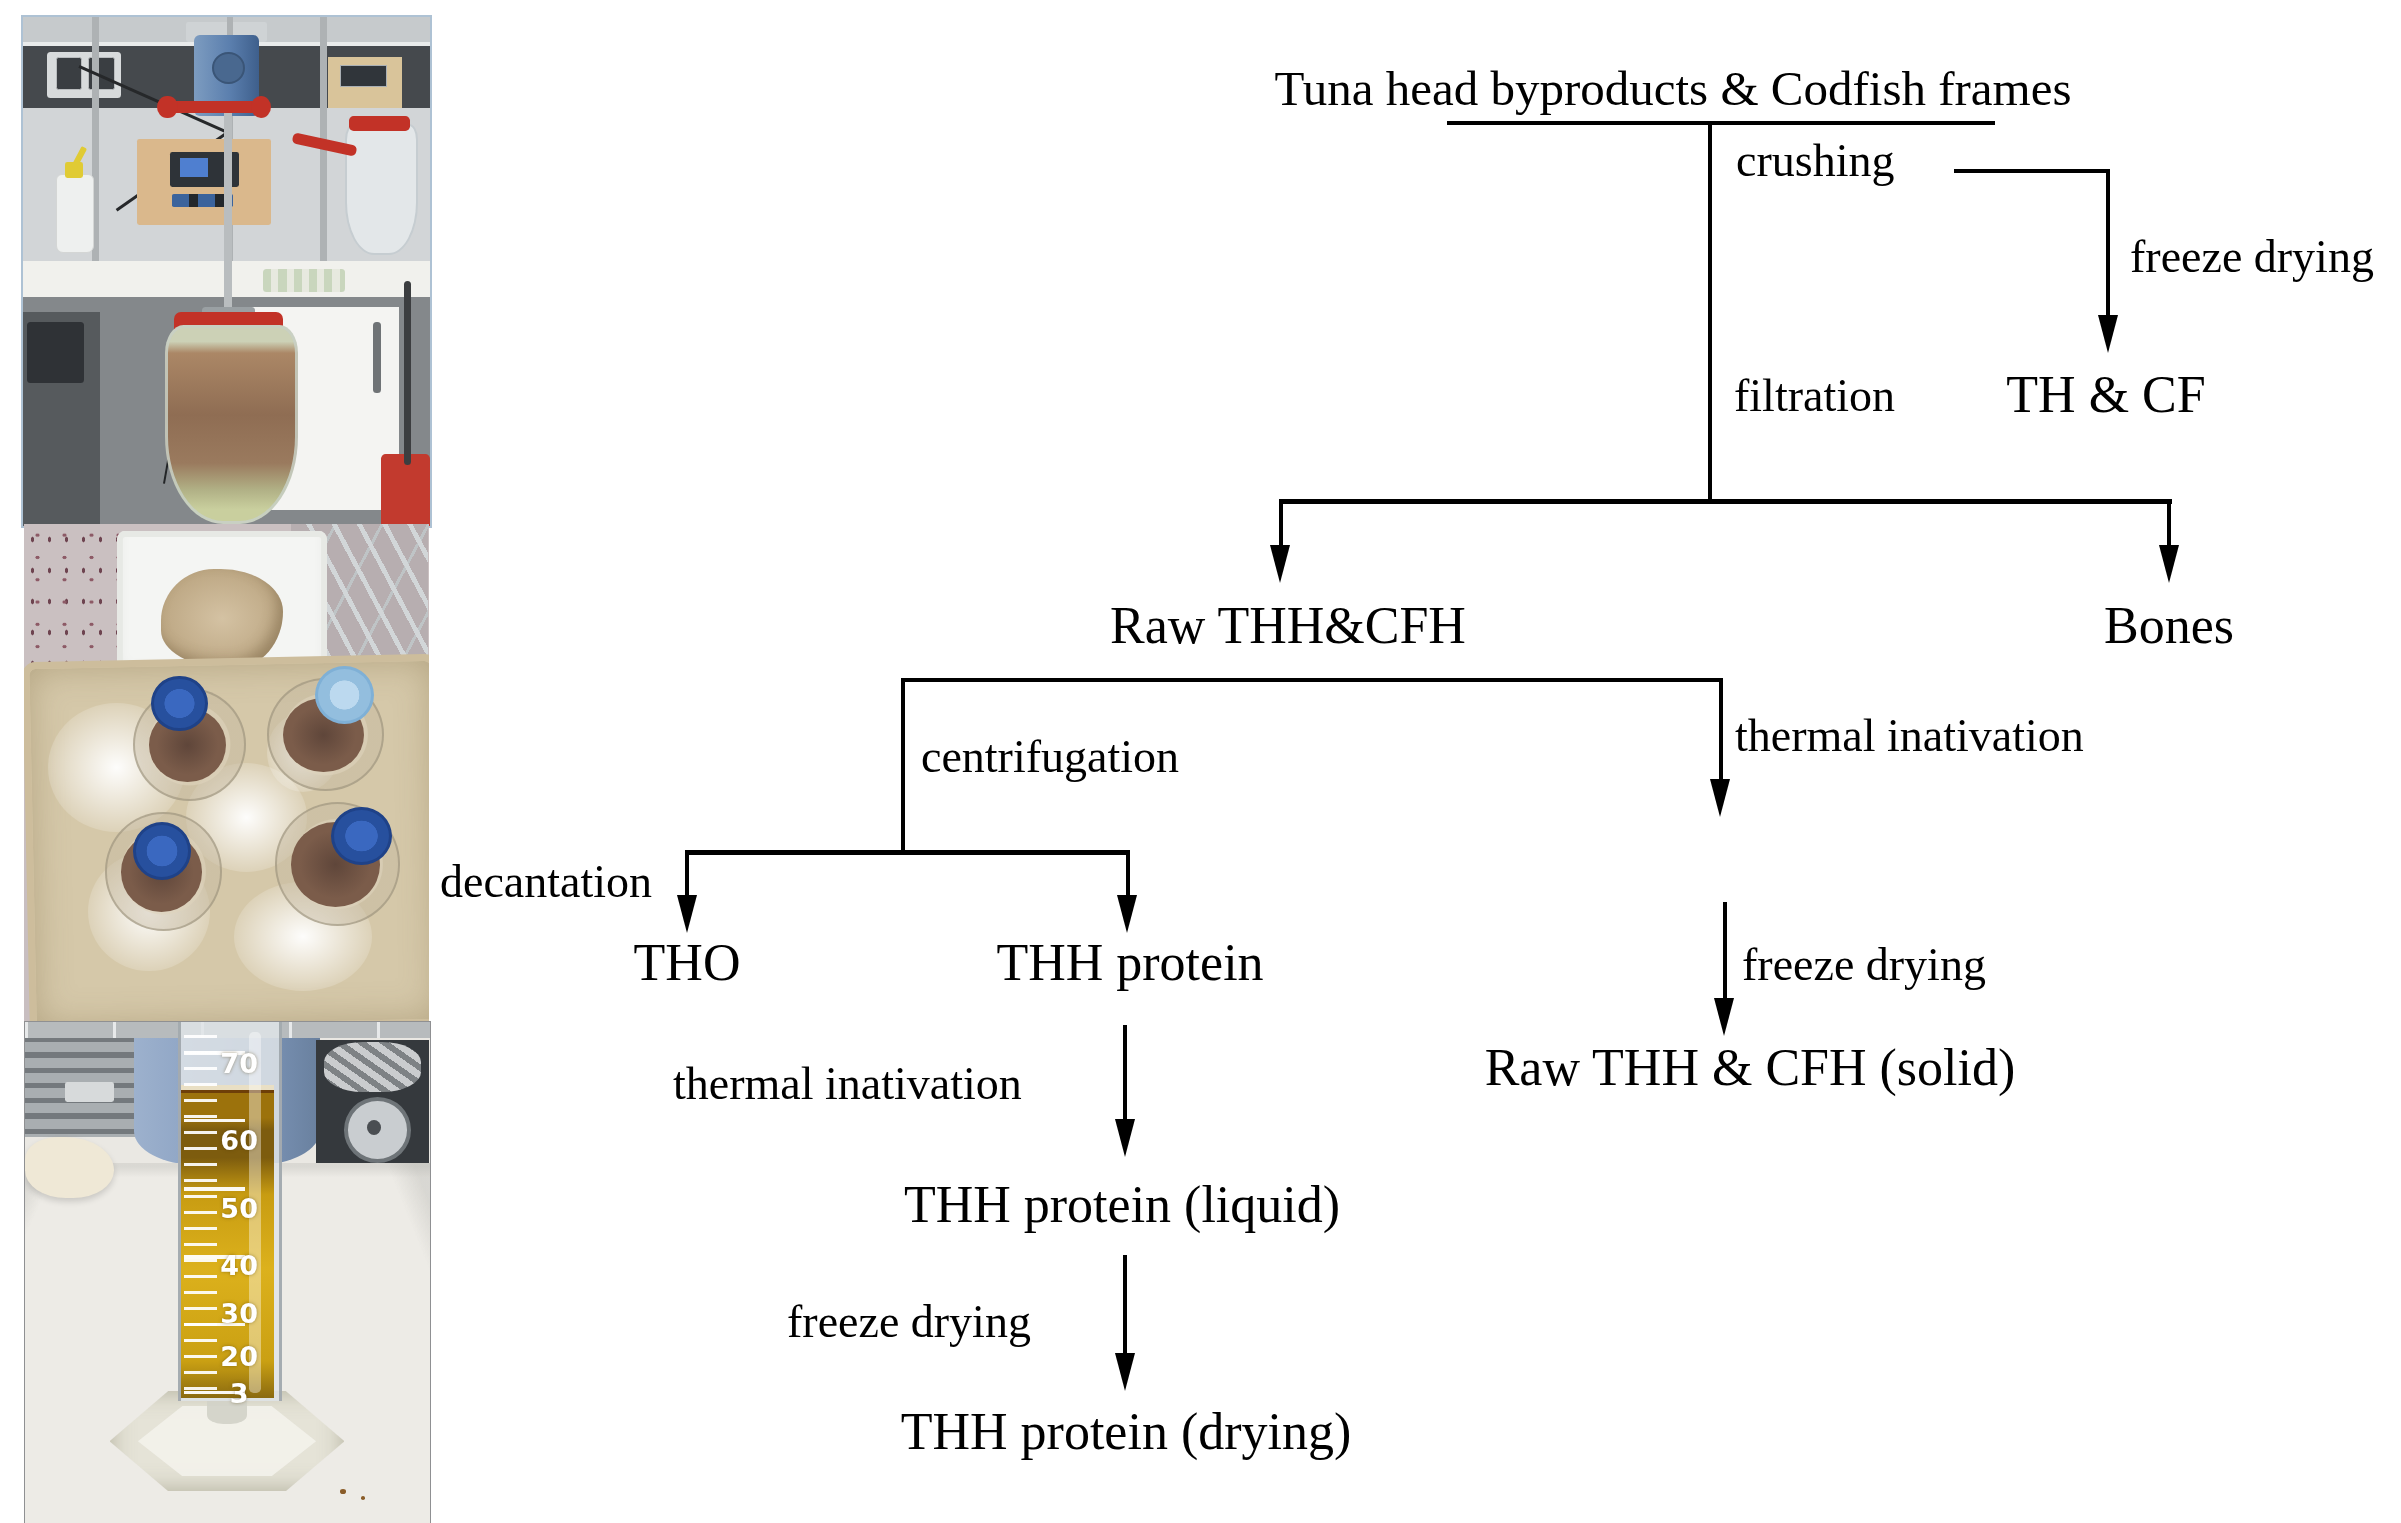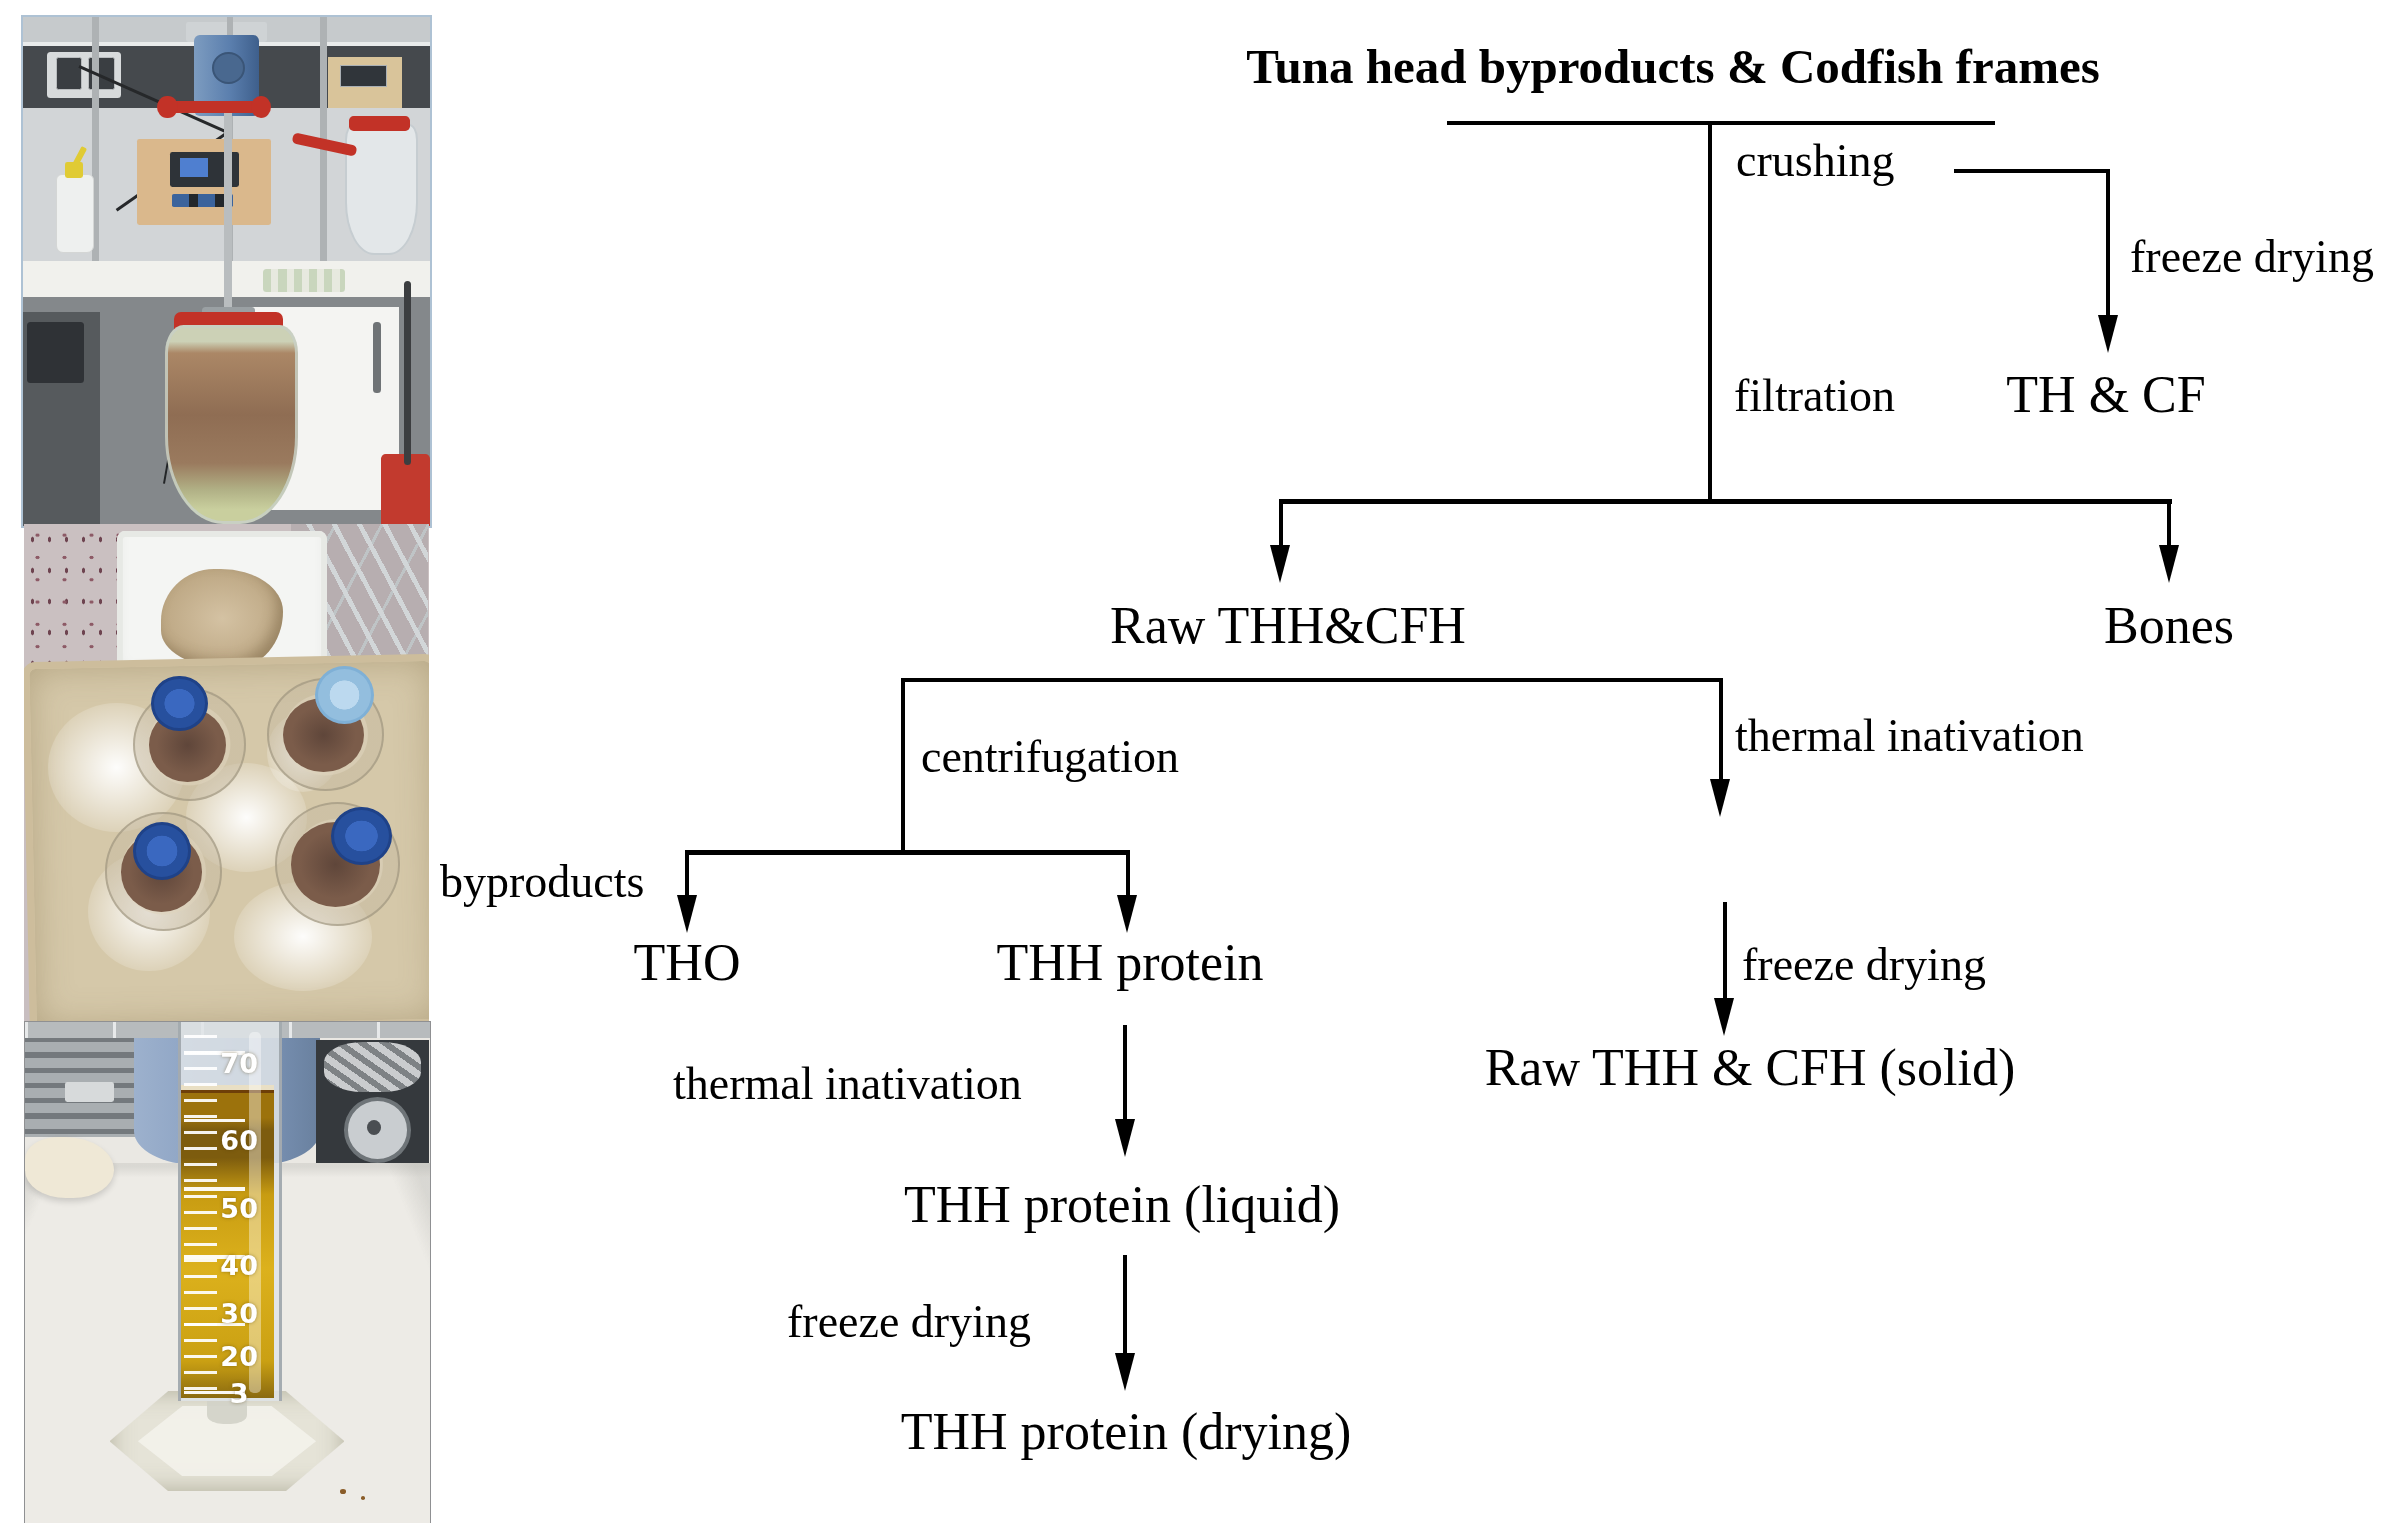--- a/index.html
+++ b/index.html
@@ -10,22 +10,22 @@
   .hline{position:absolute;height:4.1px;background:#000;}
   .hline.thick{height:5.3px;}
   .vline{position:absolute;width:4.1px;background:#000;}
   .arrowhead{position:absolute;width:0;height:0;
              border-left:10px solid transparent;border-right:10px solid transparent;
              border-top:38px solid #000;}
   .step{position:absolute;font-size:46px;line-height:1.28;white-space:nowrap;}
   .step.wrap{white-space:normal;}
   .node{position:absolute;font-size:52px;font-weight:normal;white-space:nowrap;
         transform:translateX(-50%);}
-  .title{position:absolute;font-size:49px;font-weight:bold;white-space:nowrap;
-         transform:translateX(-50%);}
+  .title{position:absolute;font-size:49px;font-weight:normal;white-space:nowrap;
+         transform:translateX(-50%);margin-top:22px;}
 
   
   .photo{position:absolute;margin:0;overflow:hidden;}
   .photo *{position:absolute;}
   #photo1{left:21px;top:14.7px;width:407px;height:509px;border:2.4px solid #aec2d4;background:#c6cacc;}
   #photo2{left:23.5px;top:524px;width:405px;height:497px;background:#c8bec0;}
   #photo3{left:23.5px;top:1021px;width:405px;height:502px;border:1.8px solid #8f9092;background:#eae8e3;}
 
   
   .p1-window{left:0;top:5%;width:100%;height:13%;background:#45494d;
@@ -276,21 +276,21 @@
   <div class="arrowhead" style="left:1115px;top:1119px;"></div>
 
   <div class="vline" style="left:1123px;top:1255px;height:100px;"></div>
   <div class="arrowhead" style="left:1115px;top:1353px;"></div>
 
   <div class="step" style="left:1736px;top:132px;">crushing</div>
   <div class="step" style="left:2130px;top:228px;">freeze drying</div>
   <div class="step" style="left:1734px;top:367px;">filtration</div>
   <div class="step" style="left:921px;top:728px;">centrifugation</div>
   <div class="step" style="left:1735px;top:707px;">thermal inativation</div>
-  <div class="step" style="left:440px;top:853px;">byproducts</div>
+  <div class="step" style="left:440px;top:853px;">decantation</div>
   <div class="step" style="left:673px;top:1055px;">thermal inativation</div>
   <div class="step" style="left:1742px;top:936px;">freeze drying</div>
   <div class="step" style="left:787px;top:1293px;">freeze drying</div>
 
   <div class="node" style="left:2106px;top:365px;">TH &amp; CF</div>
   <div class="node" style="left:1288px;top:596px;">Raw THH&amp;CFH</div>
   <div class="node" style="left:2169px;top:596px;">Bones</div>
   <div class="node" style="left:1750px;top:1038px;">Raw THH &amp; CFH (solid)</div>
   <div class="node" style="left:687px;top:933px;">THO</div>
   <div class="node" style="left:1130px;top:933px;">THH protein</div>

